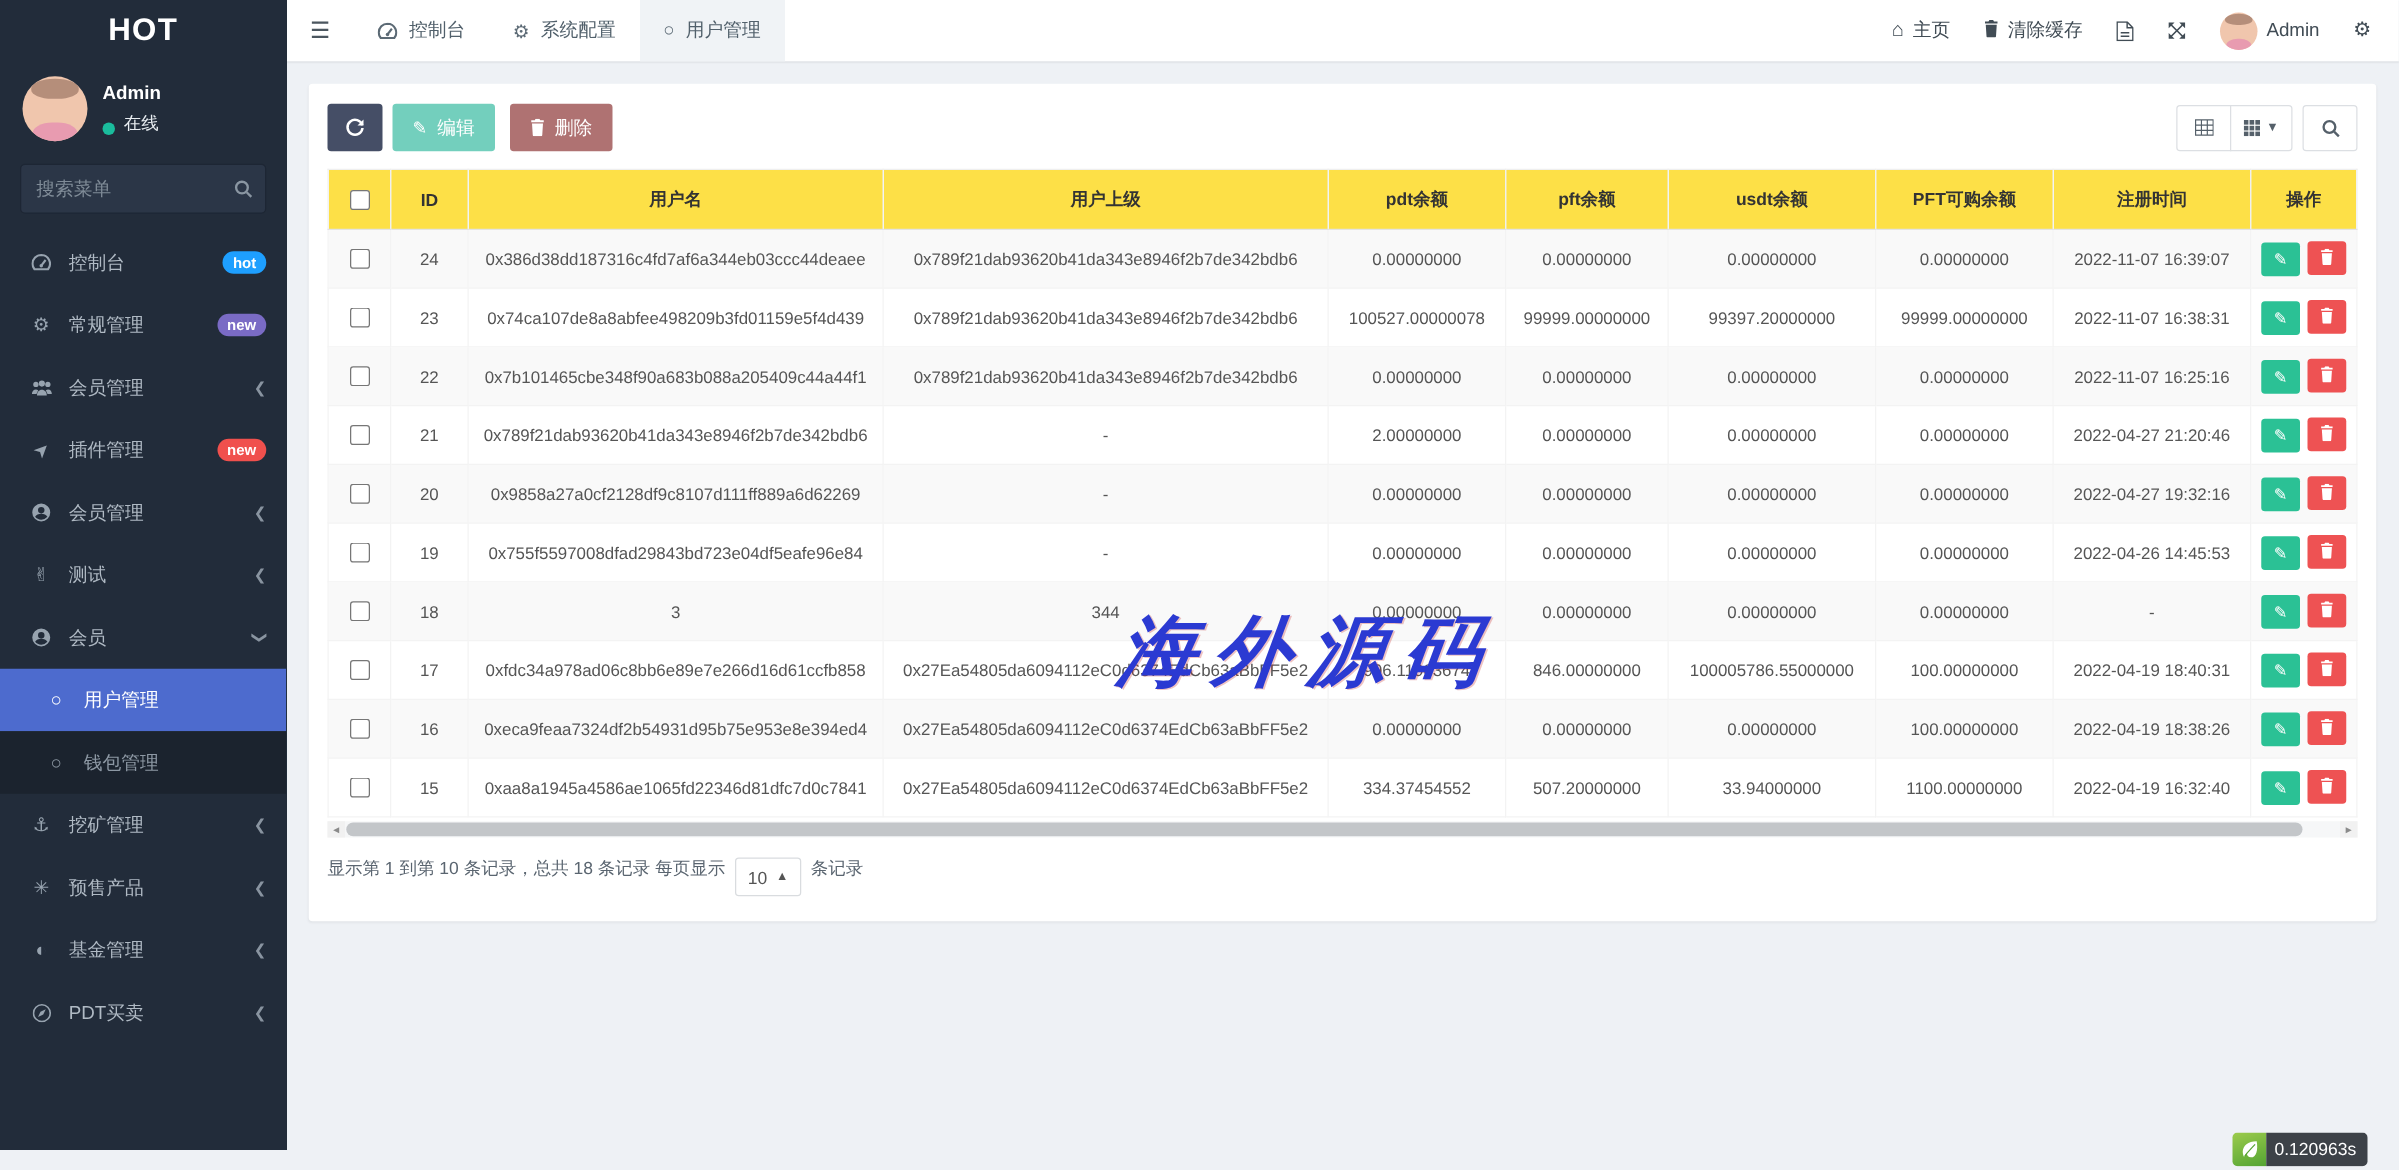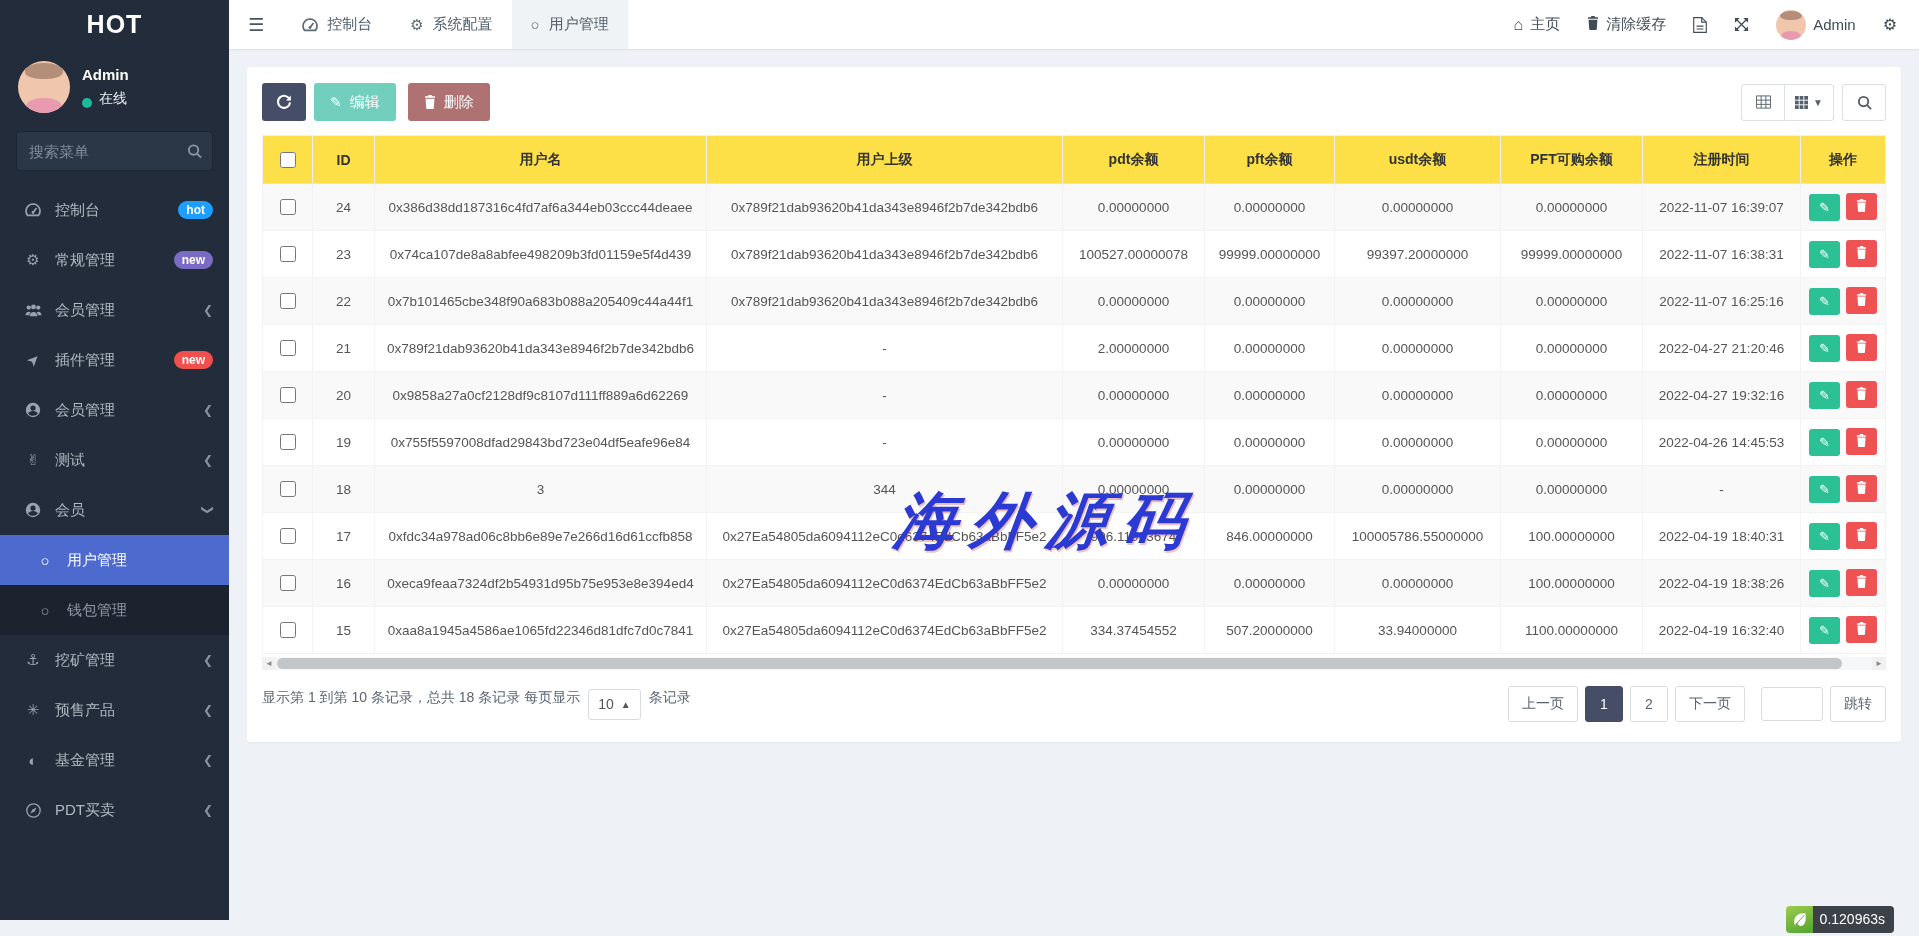--- a/index.html
+++ b/index.html
@@ -548,27 +548,20 @@
 
     <div class="pager">
       <div class="pager-left">
         <span>显示第 1 到第 10 条记录，总共 18 条记录 每页显示</span>
         <span class="page-size">
           <span>10</span>
           <span class="caret-up">▲</span>
         </span>
         <span>条记录</span>
       </div>
-      <div class="pager-right">
-        <button class="pbtn">上一页</button>
-        <span id="pages"><button class="pbtn active">1</button><button class="pbtn">2</button></span>
-        <button class="pbtn">下一页</button>
-        <input class="jump-input" value="" style="">
-        <button class="pbtn jump-btn">跳转</button>
-      </div>
     </div>
 
     <div class="watermark">海外源码</div>
   </section>
 </main>
 
 <div class="trace">
   <span class="trace-leaf">
     <svg width="17" height="17" viewBox="0 0 16 16">
         <path fill="#fff" d="M13.5 1.8C7 1.8 3 5 3 10c0 1.9 1 3.8 1 3.8s.6-2 2.1-3.4C6 12.6 7.2 14 9.2 14c3.9 0 5.5-5.4 4.3-12.2z"></path>

